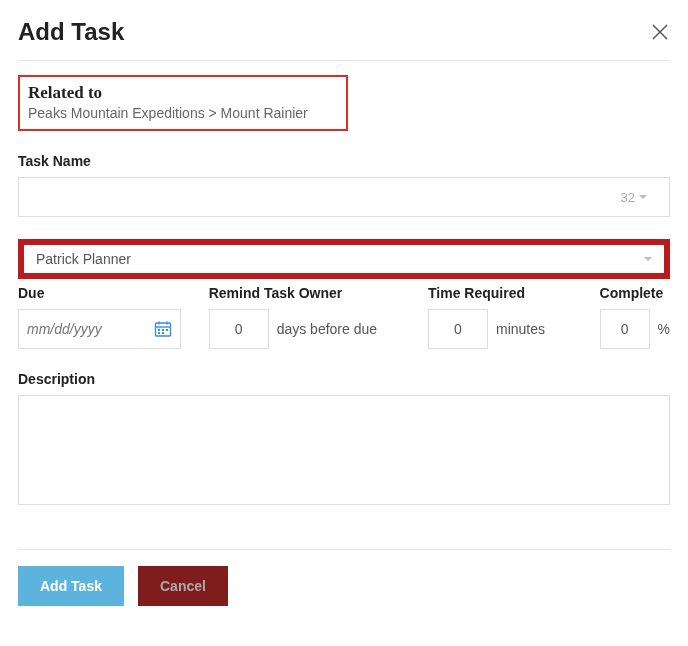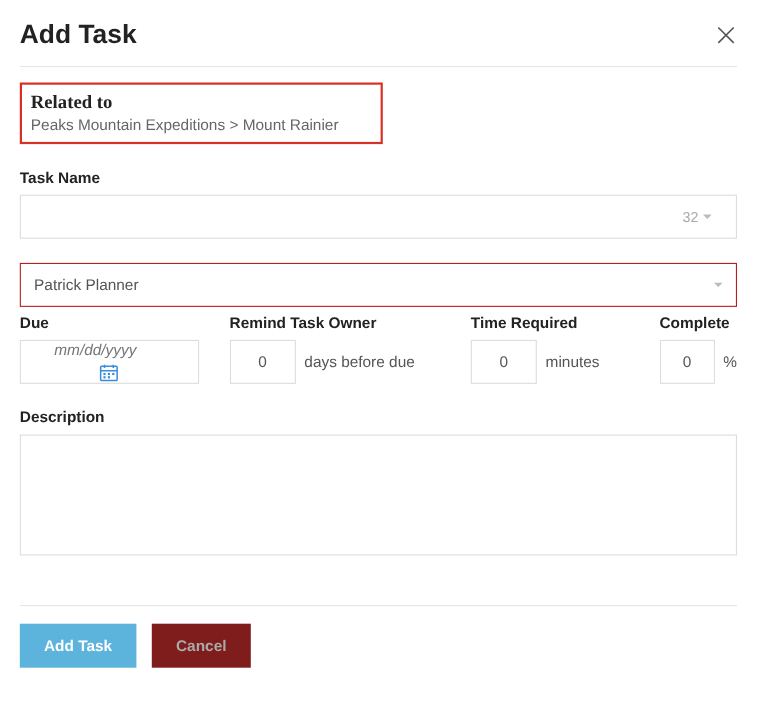--- a/index.html
+++ b/index.html
@@ -75,21 +75,21 @@
     height: 100%;
     font-size: 14px;
     background: transparent;
   }
   .taskname-counter {
     color: #aaa;
     font-size: 13px;
     margin-right: 4px;
   }
   .select-box {
-    border: 1px solid #b91c1c;
+    border: 6px solid #b91c1c;
     height: 40px;
     width: 100%;
     display: flex;
     align-items: center;
     justify-content: space-between;
     padding: 0 12px;
     color: #555;
     font-size: 14px;
     cursor: pointer;
   }
@@ -117,21 +117,20 @@
     color: #555;
     outline: none;
   }
   .due-box {
     border: 1px solid #ddd;
     height: 40px;
     display: flex;
     align-items: center;
     padding: 0 8px;
     justify-content: space-between;
-    flex-direction: column;
   }
   .due-box input {
     border: none;
     outline: none;
     width: 100px;
     font-size: 14px;
     color: #888;
     font-style: italic;
     background: transparent;
   }

